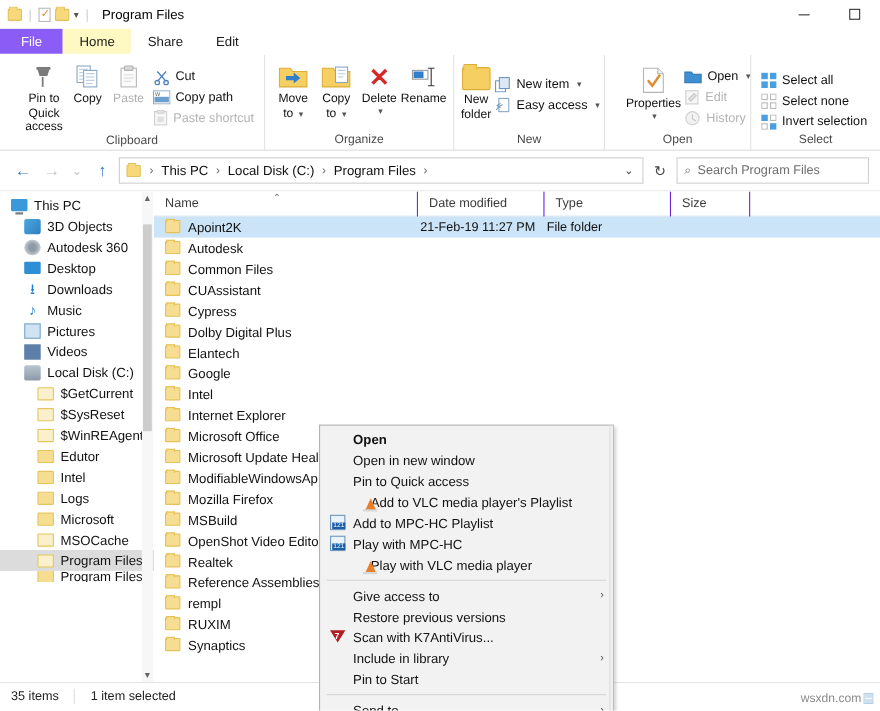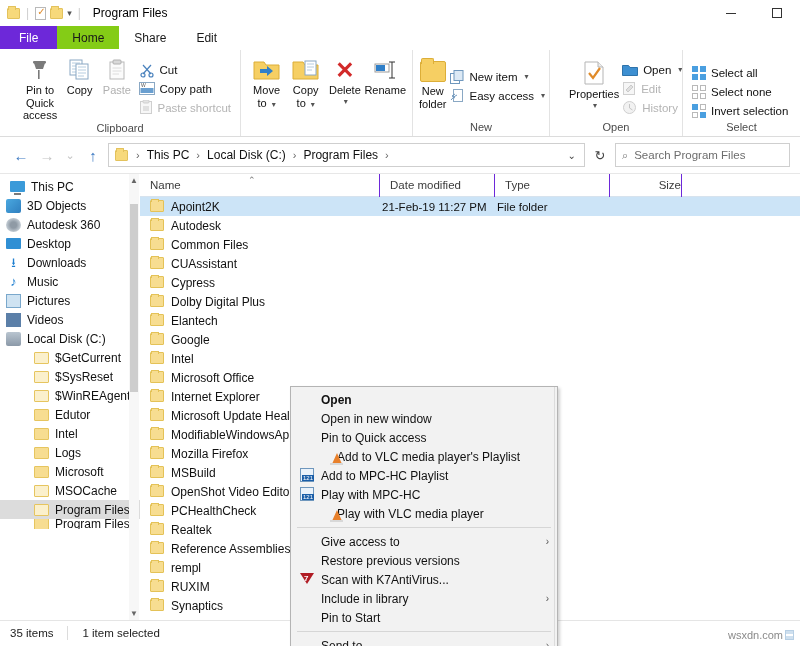--- a/index.html
+++ b/index.html
@@ -47,22 +47,22 @@
   }
   .glyph-min { width: 10px; height: 1px; background: #333; display: block; }
   .glyph-max { width: 10px; height: 10px; border: 1px solid #333; display: block; }
 
   
   .tabstrip { height: 23px; display: flex; align-items: flex-end; background: #fff; }
   .tab {
     height: 23px; padding: 0 15px; display: flex; align-items: center;
     font-size: 12px; color: #1a1a1a; background: #fff;
   }
-  .tab.file { background: #6d28d9; color: #fff; padding: 0 19px; }
-  .tab.active { background: #84cc16; }
+  .tab.file { background: #8b5cf6; color: #fff; padding: 0 19px; }
+  .tab.active { background: #fef9c3; }
   .tab.plain { background: #fff; }
 
   
   .ribbon {
     height: 88px; background: #fff; border-top: 1px solid #fff;
     border-bottom: 1px solid #dcdcdc; display: flex; position: relative;
   }
   .rgroup { display: flex; flex-direction: column; position: relative; padding: 2px 0 0 0; }
   .rgroup + .rgroup { border-left: 1px solid #e3e3e3; }
   .rgroup-body { display: flex; flex: 1; align-items: flex-start; padding: 3px 6px 0 6px; }
@@ -124,21 +124,21 @@
   .content { display: flex; height: 447px; border-top: 1px solid #e7e7e7; position: relative; }
 
   .navpane {
     width: 140px; background: #fff; position: relative; overflow: hidden;
     font-size: 12px;
   }
   .nav-item {
     display: flex; align-items: center; gap: 6px; height: 19px; padding-left: 10px;
     white-space: nowrap; color: #111;
   }
-  .nav-item.indent1 { padding-left: 6px; }
+  .nav-item.indent1 { padding-left: 22px; }
   .nav-item.indent2 { padding-left: 34px; }
   .nav-item.selected { background: #dcdcdc; }
   .nav-ico { width: 15px; height: 14px; flex: none; position: relative; }
   .ni-pc { background: #3a9ad9; border-radius: 1px; height: 11px; }
   .ni-pc::after { content:""; position:absolute; left:4px; bottom:-3px; width:7px; height:2px; background:#7a7a7a; }
   .ni-3d { background: linear-gradient(135deg,#4aa8e0,#2f7fbf); border-radius: 2px; }
   .ni-auto { background: radial-gradient(circle,#8f9aa5 30%, #c3ccd4 70%); border-radius: 50%; }
   .ni-desk { background: #2f8fd4; border-radius: 1px; height: 11px; }
   .ni-docs { background: #e9eef3; border: 1px solid #9ab; }
   .ni-down { color:#1f7fd0; font-size: 13px; line-height: 13px; text-align: center; }
@@ -160,21 +160,21 @@
 
   .listpane { flex: 1; position: relative; background: #fff; overflow: hidden; }
   .colhdr { height: 23px; display: flex; align-items: center; border-bottom: 1px solid #d7e3ee; background: #fff; }
   .col {
     font-size: 11.5px; color: #3c3c3c; padding-left: 10px; height: 23px;
     display: flex; align-items: center; border-right: 1px solid #6d28d9; position: relative;
   }
   .col.name { width: 240px; }
   .col.date { width: 115px; }
   .col.type { width: 115px; }
-  .col.size { width: 72px; justify-content: flex-end; }
+  .col.size { width: 72px; }
   .sort-caret { position: absolute; left: 108px; top: 1px; font-size: 9px; color: #777; }
 
   .rows { position: relative; }
   .row { height: 19px; display: flex; align-items: center; font-size: 12px; color: #111; }
   .row.selected { background: #cce4f7; }
   .row .fname { display: flex; align-items: flex-start; gap: 7px; padding-left: 10px; width: 240px; white-space: nowrap; }
   .row .fdate { width: 115px; padding-left: 2px; font-size: 11.5px; }
   .row .ftype { width: 115px; padding-left: 2px; font-size: 11.5px; }
   .fico {
     width: 14px; height: 12px; background: #f7dd91; border: 1px solid #e4c257; border-radius: 1px;
@@ -406,20 +406,21 @@
               <g stroke="#333">
                   <line x1="19" y1="3" x2="19" y2="19"></line>
                   <line x1="16" y1="3" x2="22" y2="3"></line>
                   <line x1="16" y1="19" x2="22" y2="19"></line>
                 </g>
             </svg>
           </span>
           <span class="lbl">Rename</span>
         </div>
       </div>
+      <div class="rgroup-label">Organize</div>
     </div>
 
     <div class="rgroup" style="width:137px">
       <div class="rgroup-body">
         <div class="bigbtn" style="padding-top:6px">
           <span class="i i-folder-big"></span>
           <span class="lbl">New</span>
           <span>folder</span>
         </div>
         <div class="smallcol" style="padding-top:12px">
@@ -721,32 +722,32 @@
           </div>
         <div class="row">
             <span class="fname">
               <span class="fico"></span>
               <span>Intel</span>
             </span>
           </div>
         <div class="row">
             <span class="fname">
               <span class="fico"></span>
+              <span>Internet Explorer</span>
+            </span>
+          </div>
+        <div class="row">
+            <span class="fname">
+              <span class="fico"></span>
               <span>Microsoft Office</span>
             </span>
           </div>
         <div class="row">
             <span class="fname">
               <span class="fico"></span>
-              <span>Internet Explorer</span>
-            </span>
-          </div>
-        <div class="row">
-            <span class="fname">
-              <span class="fico"></span>
               <span>Microsoft Update Heal</span>
             </span>
           </div>
         <div class="row">
             <span class="fname">
               <span class="fico"></span>
               <span>ModifiableWindowsAp</span>
             </span>
           </div>
         <div class="row">
@@ -758,26 +759,20 @@
         <div class="row">
             <span class="fname">
               <span class="fico"></span>
               <span>MSBuild</span>
             </span>
           </div>
         <div class="row">
             <span class="fname">
               <span class="fico"></span>
               <span>OpenShot Video Editor</span>
-            </span>
-          </div>
-        <div class="row">
-            <span class="fname">
-              <span class="fico"></span>
-              <span>PCHealthCheck</span>
             </span>
           </div>
         <div class="row">
             <span class="fname">
               <span class="fico"></span>
               <span>Realtek</span>
             </span>
           </div>
         <div class="row">
             <span class="fname">

